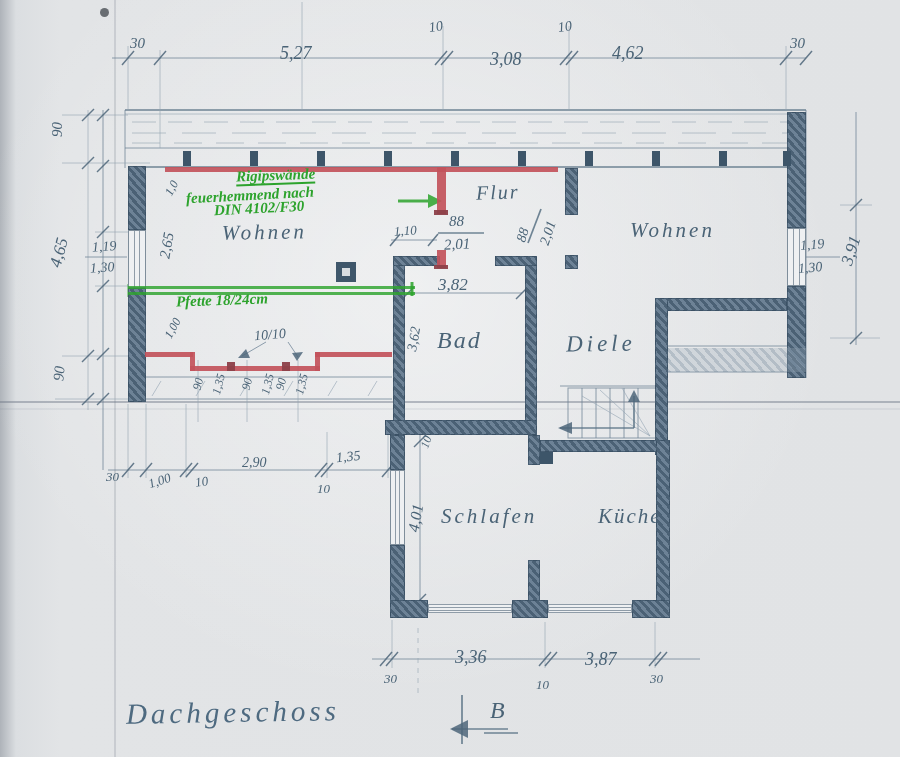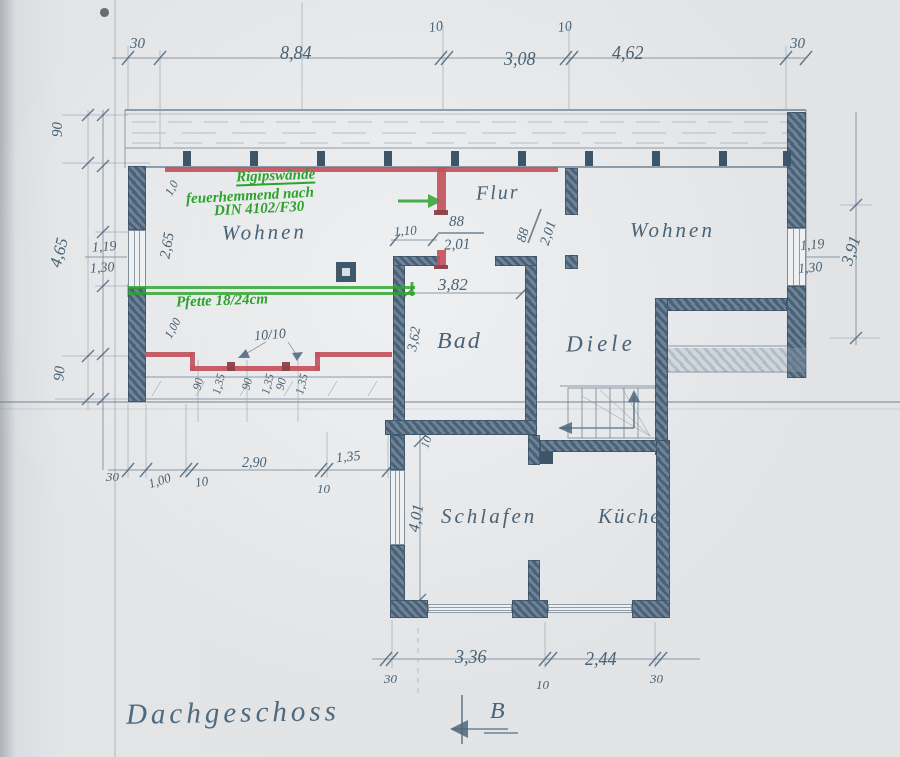--- a/index.html
+++ b/index.html
@@ -266,23 +266,23 @@
   <div class="t" style="left:126px;top:698px;font-size:29px;letter-spacing:4px;color:#4e6a80;transform:rotate(-1deg)">Dachgeschoss</div>
   <div class="t" style="left:490px;top:698px;font-size:24px">B</div>
 
   <div class="t g" style="left:236px;top:168px;font-size:15px;border-bottom:2px solid #2da32d;transform:rotate(-2deg)">Rigipswände</div>
   <div class="t g" style="left:186px;top:188px;font-size:15px;transform:rotate(-3deg)">feuerhemmend nach</div>
   <div class="t g" style="left:214px;top:201px;font-size:15px;transform:rotate(-3deg)">DIN 4102/F30</div>
   <div class="t g" style="left:176px;top:293px;font-size:15px;transform:rotate(-2deg)">Pfette 18/24cm</div>
   <div class="t" style="left:254px;top:328px;font-size:14px;transform:rotate(-5deg)">10/10</div>
 
   <div class="t" style="left:130px;top:36px;font-size:15px">30</div>
-  <div class="t" style="left:280px;top:44px;font-size:18px">8,84</div>
+  <div class="t" style="left:280px;top:44px;font-size:18px">5,27</div>
   <div class="t" style="left:429px;top:20px;font-size:14px;transform:rotate(-8deg)">10</div>
-  <div class="t" style="left:504px;top:50px;font-size:18px">3,08</div>
+  <div class="t" style="left:490px;top:50px;font-size:18px">3,08</div>
   <div class="t" style="left:558px;top:20px;font-size:14px;transform:rotate(-8deg)">10</div>
   <div class="t" style="left:612px;top:44px;font-size:18px">4,62</div>
   <div class="t" style="left:790px;top:36px;font-size:15px">30</div>
 
   <div class="t" style="left:50px;top:122px;font-size:15px;transform:rotate(-90deg)">90</div>
   <div class="t" style="left:44px;top:244px;font-size:17px;transform:rotate(-75deg)">4,65</div>
   <div class="t" style="left:92px;top:240px;font-size:14px;transform:rotate(-4deg)">1,19</div>
   <div class="t" style="left:90px;top:261px;font-size:14px;transform:rotate(-4deg)">1,30</div>
   <div class="t" style="left:154px;top:238px;font-size:15px;transform:rotate(-80deg)">2,65</div>
   <div class="t" style="left:164px;top:182px;font-size:12px;transform:rotate(-62deg)">1,0</div>
@@ -315,16 +315,16 @@
   <div class="t" style="left:242px;top:456px;font-size:14px">2,90</div>
   <div class="t" style="left:317px;top:482px;font-size:13px">10</div>
   <div class="t" style="left:336px;top:450px;font-size:14px;transform:rotate(-6deg)">1,35</div>
 
   <div class="t" style="left:420px;top:436px;font-size:12px;transform:rotate(-70deg)">10</div>
   <div class="t" style="left:402px;top:510px;font-size:16px;transform:rotate(-80deg)">4,01</div>
 
   <div class="t" style="left:384px;top:672px;font-size:13px">30</div>
   <div class="t" style="left:455px;top:648px;font-size:18px">3,36</div>
   <div class="t" style="left:536px;top:678px;font-size:13px">10</div>
-  <div class="t" style="left:585px;top:650px;font-size:18px">2,44</div>
+  <div class="t" style="left:585px;top:650px;font-size:18px">3,87</div>
   <div class="t" style="left:650px;top:672px;font-size:13px">30</div>
 
 </div>
 
 </body></html>

